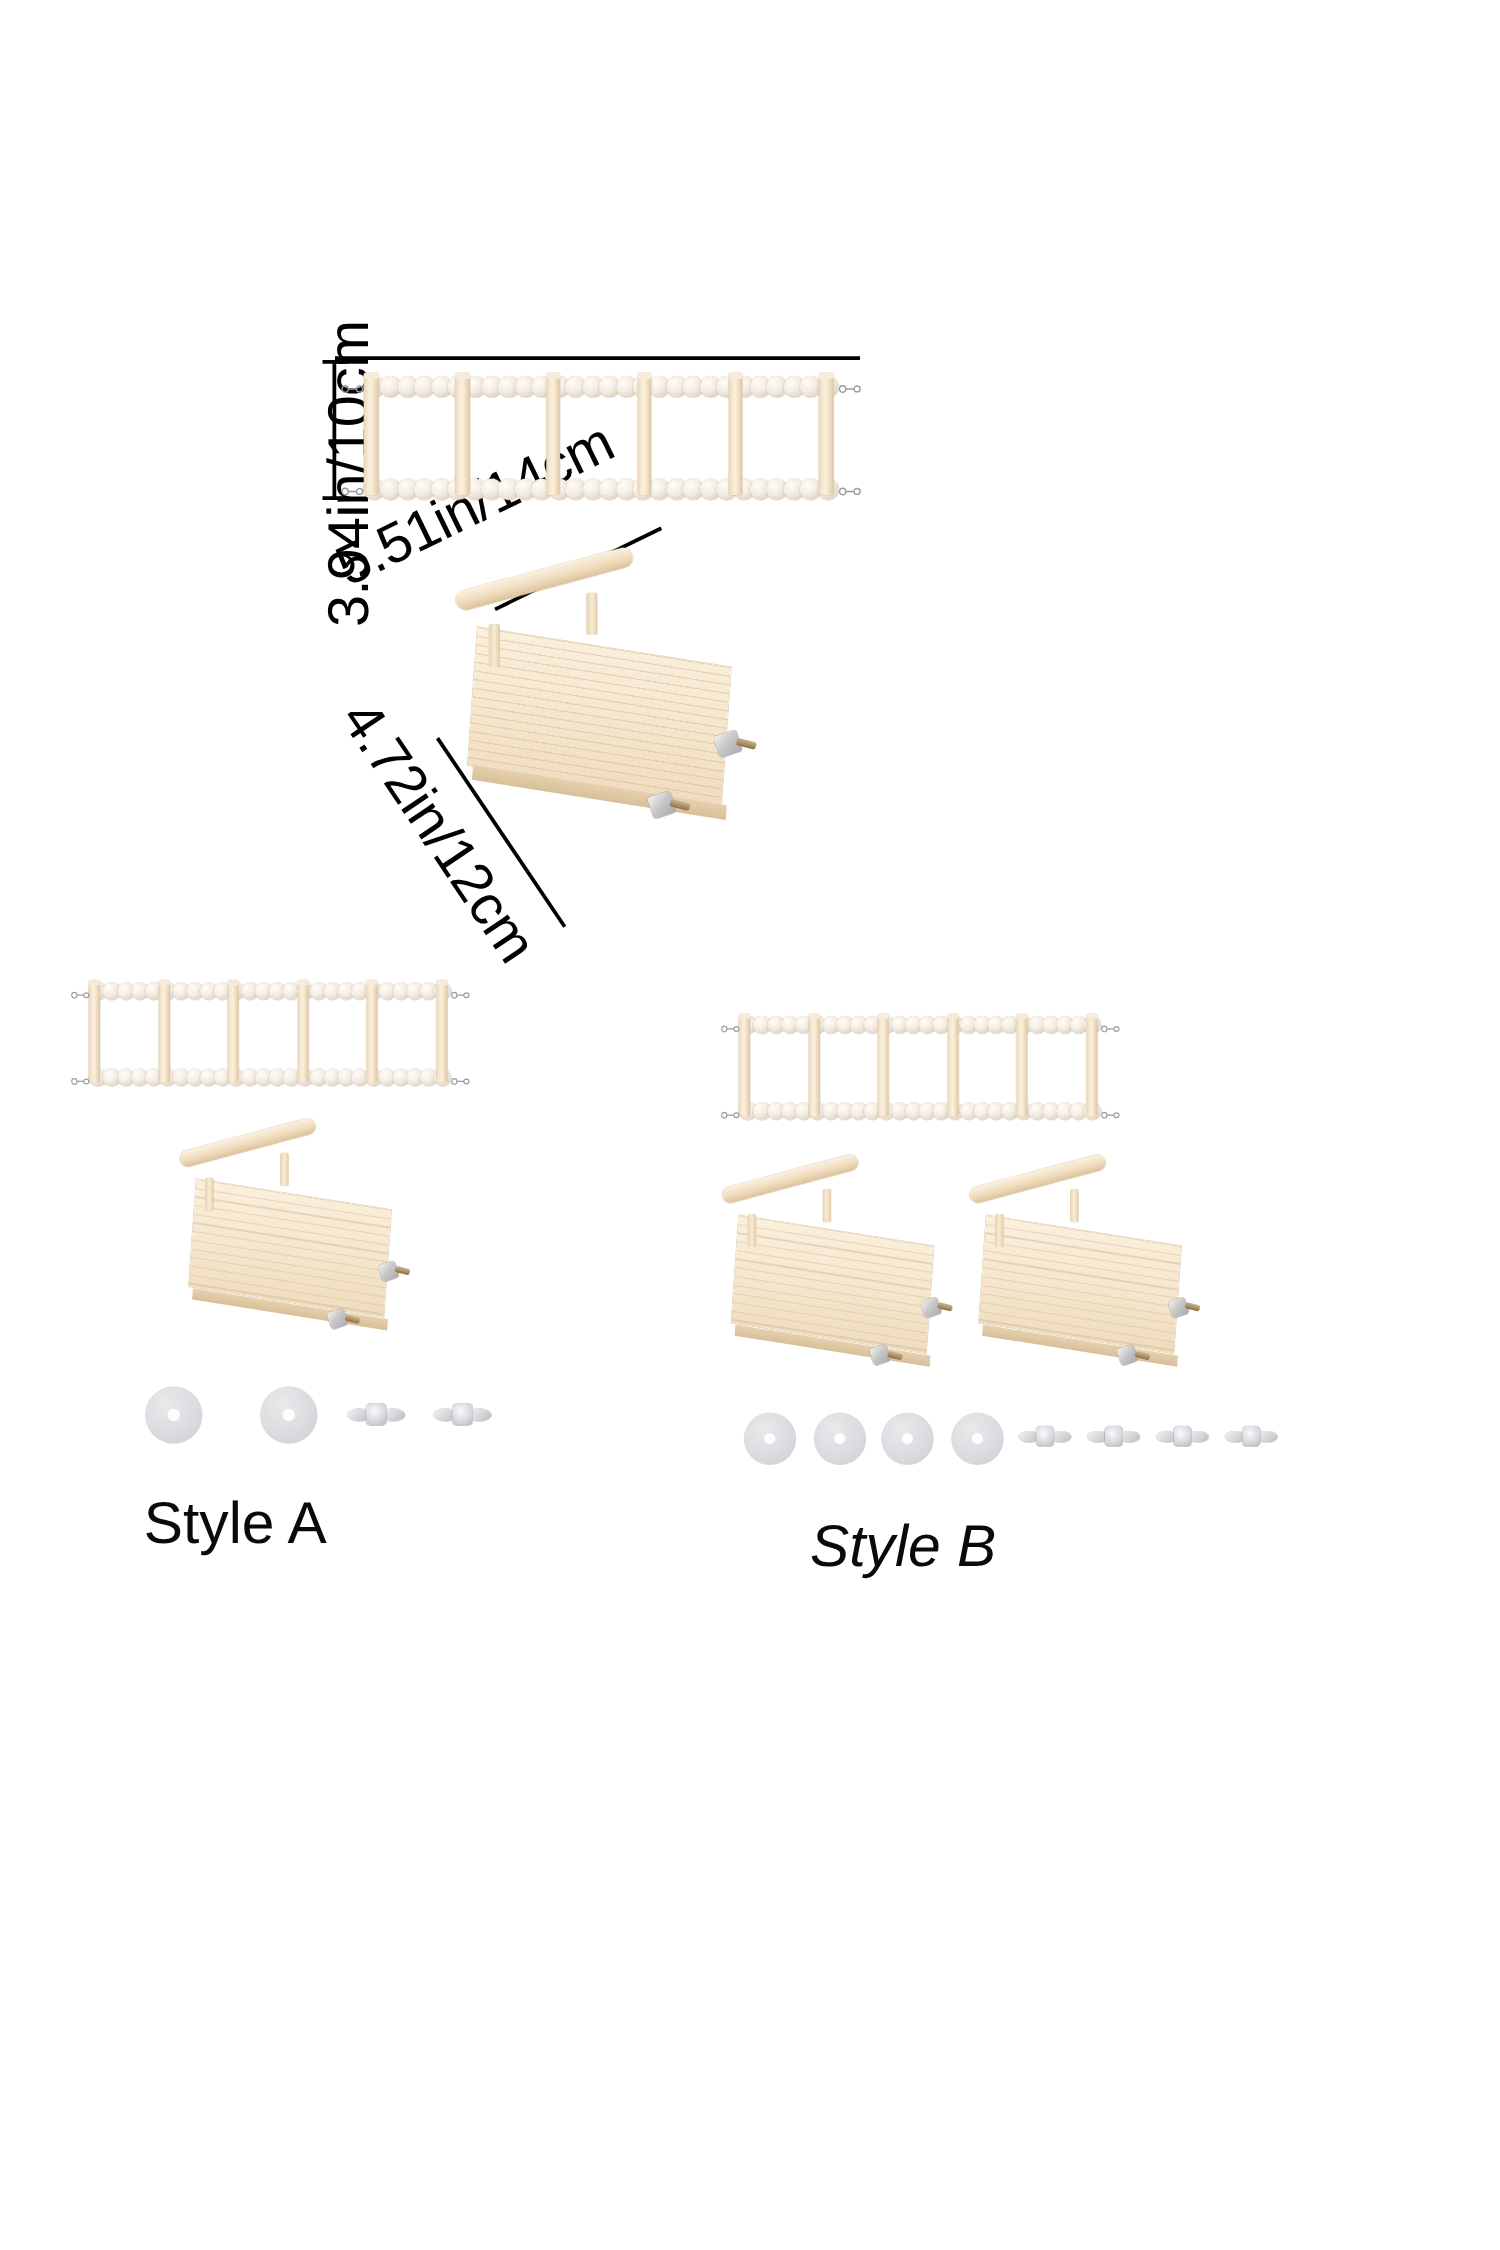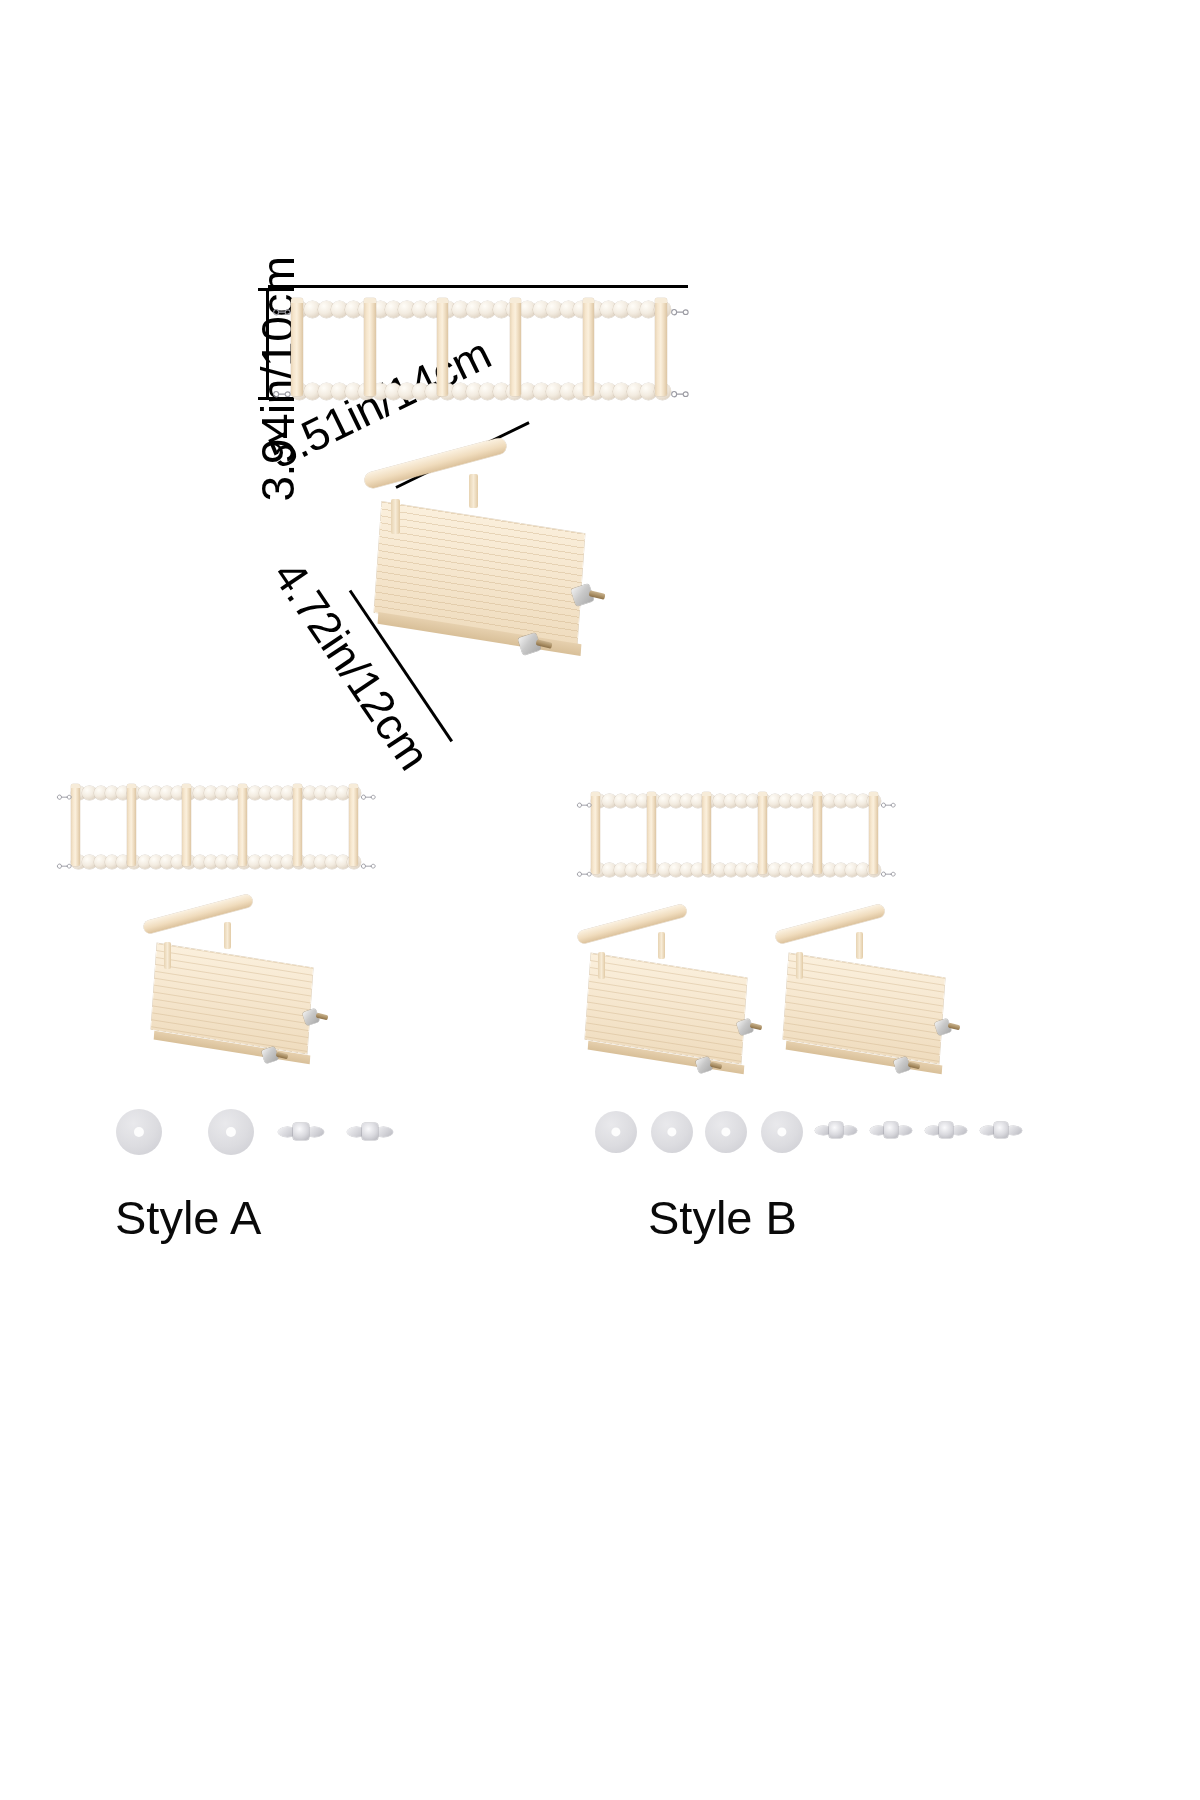--- a/index.html
+++ b/index.html
@@ -377,21 +377,21 @@
       <div class="wingnut" style="left:277px; top:24px; width:46px; height:26px;">
         <div class="wing" style="left:0; top:8px; width:19px; height:10px;"></div>
         <div class="wing" style="right:0; top:8px; width:19px; height:10px;"></div>
         <div class="wing-core" style="left:15px; top:4px; width:16px; height:17px;"></div>
       </div>
     </div>
 
     <div class="style-caption" style="left:75px; top:415px;">Style A</div>
   </div>
 
-  <div style="position:absolute; left:560px; top:775px; width:420px; height:600px;">
+  <div style="position:absolute; left:560px; top:794px; width:420px; height:600px;font-style:italic;">
 
     <div class="ladder" style="left:14px; top:18px; width:318px; height:92px;">
       <div class="ladder-body" style="position:absolute; inset:0;">
           <div class="bead" style="left: 17.49px; top: 1.0672px; width: 14.26px; height: 14.26px;"></div>
           <div class="bead" style="left: 28.4977px; top: 1.0672px; width: 14.26px; height: 14.26px;"></div>
           <div class="bead" style="left: 39.5054px; top: 1.0672px; width: 14.26px; height: 14.26px;"></div>
           <div class="bead" style="left: 50.5131px; top: 1.0672px; width: 14.26px; height: 14.26px;"></div>
           <div class="bead" style="left: 61.5208px; top: 1.0672px; width: 14.26px; height: 14.26px;"></div>
           <div class="bead" style="left: 72.5285px; top: 1.0672px; width: 14.26px; height: 14.26px;"></div>
           <div class="bead" style="left: 83.5362px; top: 1.0672px; width: 14.26px; height: 14.26px;"></div>

